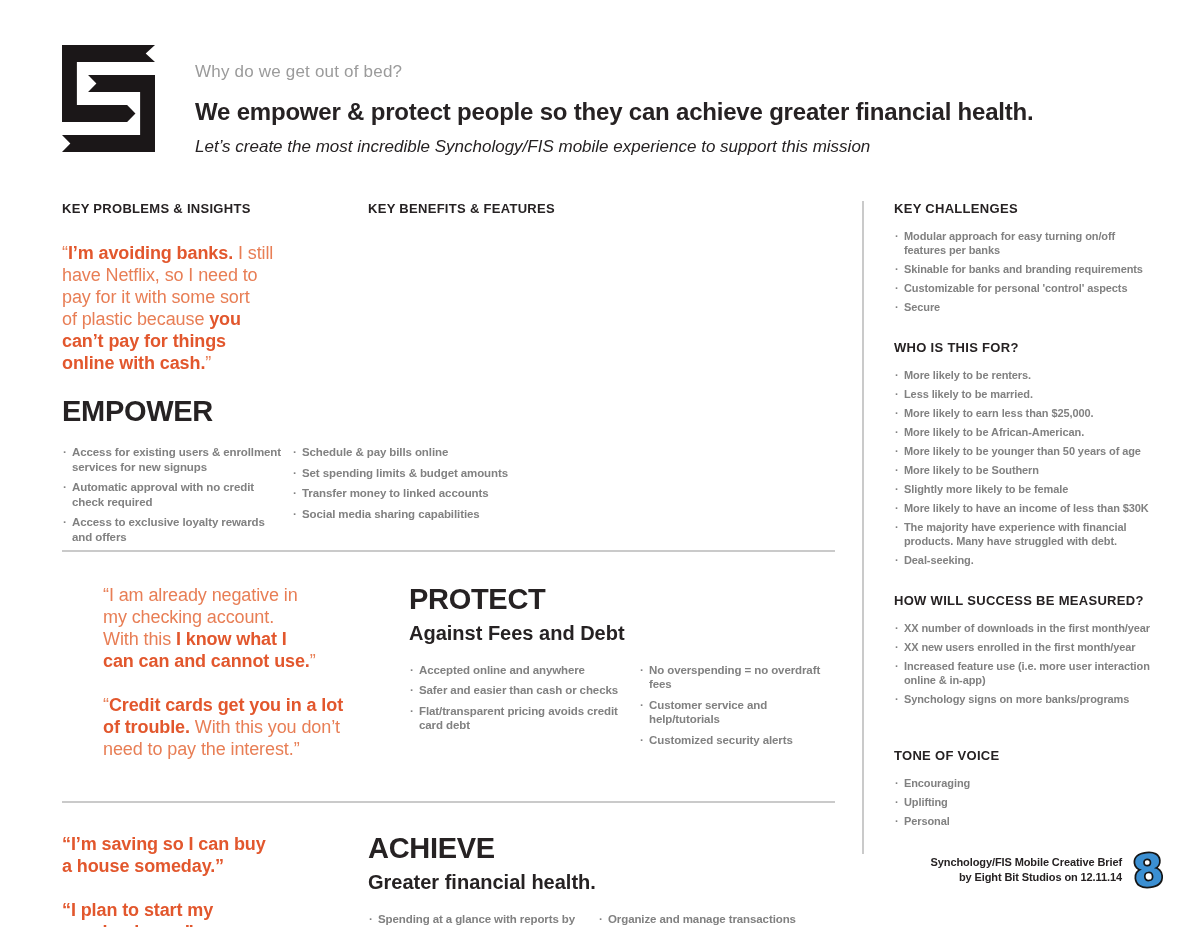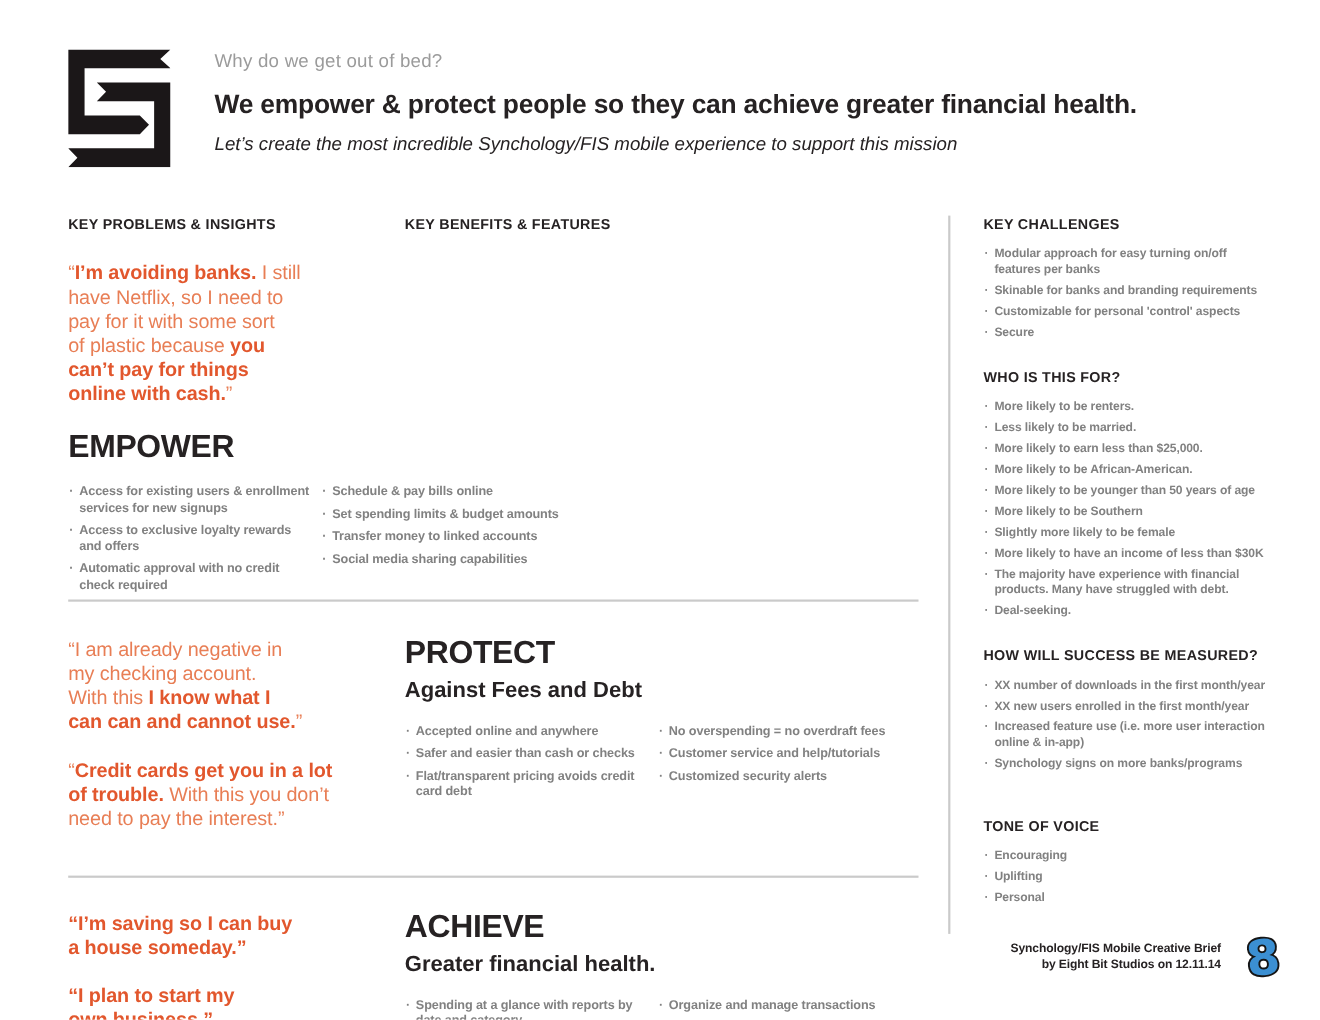--- a/index.html
+++ b/index.html
@@ -18,35 +18,35 @@
     font-family:"Liberation Sans", sans-serif;
     color:var(--ink);
     position:relative;
     overflow:hidden;
   }
   .page{width:1200px;height:927px;position:relative;}
 
   
   .brief-header{display:flex;padding:45px 0 0 62px;gap:40px;}
   .logo-s{width:93px;height:107px;flex:0 0 auto;}
-  .header-text{padding-top:1px;}
+  .header-text{padding-top:1px;margin-top:16px;}
   .eyebrow{font-size:17px;color:#9b9b9b;letter-spacing:.2px;}
   .main-title{font-size:24px;font-weight:bold;margin:16px 0 11px 0;letter-spacing:-.2px;color:var(--ink);}
   .sub-title{font-size:17px;font-weight:normal;font-style:italic;color:var(--ink);}
 
   
   .content{display:flex;margin-top:44px;padding-left:62px;align-items:flex-start;}
   .main{width:773px;flex:0 0 auto;}
   .col-headers{display:flex;margin-bottom:26px;}
   .col-h{font-size:13px;font-weight:bold;letter-spacing:.3px;color:var(--ink);}
   .col-h.first{width:306px;}
 
   .row{display:flex;}
   .row-1{min-height:207px;flex-direction:column;}
-  .row-2{min-height:249px;padding-top:32px;}
+  .row-2{min-height:249px;padding-top:32px;margin-left:41px;}
   .row-3{min-height:160px;padding-top:30px;}
   .divider{border:none;border-top:2px solid var(--divider);width:100%;height:0;margin:0;}
 
   .quote-cell{width:306px;padding-right:6px;flex:0 0 auto;}
   .quote{
     font-size:18px;line-height:22px;margin:0 0 22px 0;
     white-space:pre-line;letter-spacing:-.1px;
   }
   .q-bold{font-weight:bold;color:var(--orange-bold);}
   .q-light{color:var(--orange-light);}
@@ -71,21 +71,21 @@
     padding-left:30px;width:290px;flex:0 0 auto;
     min-height:650px;
   }
   .sb-section{margin-bottom:26px;}
   .sb-section:nth-child(3){margin-bottom:42px;}
   .sb-heading{font-size:13px;font-weight:bold;letter-spacing:.3px;margin:0 0 13px 0;color:var(--ink);}
   .sidebar ul.bullets{width:258px;}
   .sidebar ul.bullets li{font-size:11px;line-height:14px;margin-bottom:5px;}
 
   
-  .footer{position:absolute;right:28px;bottom:30px;display:flex;align-items:center;gap:12px;justify-content:center;}
+  .footer{position:absolute;right:28px;bottom:30px;display:flex;align-items:center;justify-content:center;}
   .footer-text{font-size:11px;font-weight:bold;text-align:right;line-height:15px;color:var(--ink);letter-spacing:-.1px;}
   .logo-8{width:50px;height:54px;}
 </style>
 </head>
 <body>
 
 <div class="page">
 
   <header class="brief-header">
     <div class="logo-s">
@@ -116,22 +116,22 @@
 of plastic because </span><span class="q-bold">you
 can’t pay for things
 online with cash.</span><span class="q-light">”</span></p>
             </div>
             <div class="feature-cell">
               <h2 class="feature-title">EMPOWER</h2>
               <div class="bullet-cols">
                 <div class="bullet-col-left">
                   <ul class="bullets">
                     <li>Access for existing users &amp; enrollment services for new signups</li>
+                    <li>Automatic approval with no credit check required</li>
                     <li>Access to exclusive loyalty rewards and offers</li>
-                    <li>Automatic approval with no credit check required</li>
                   </ul>
                 </div>
                 <div class="bullet-col-right">
                   <ul class="bullets">
                     <li>Schedule &amp; pay bills online</li>
                     <li>Set spending limits &amp; budget amounts</li>
                     <li>Transfer money to linked accounts</li>
                     <li>Social media sharing capabilities</li>
                   </ul>
                 </div>

